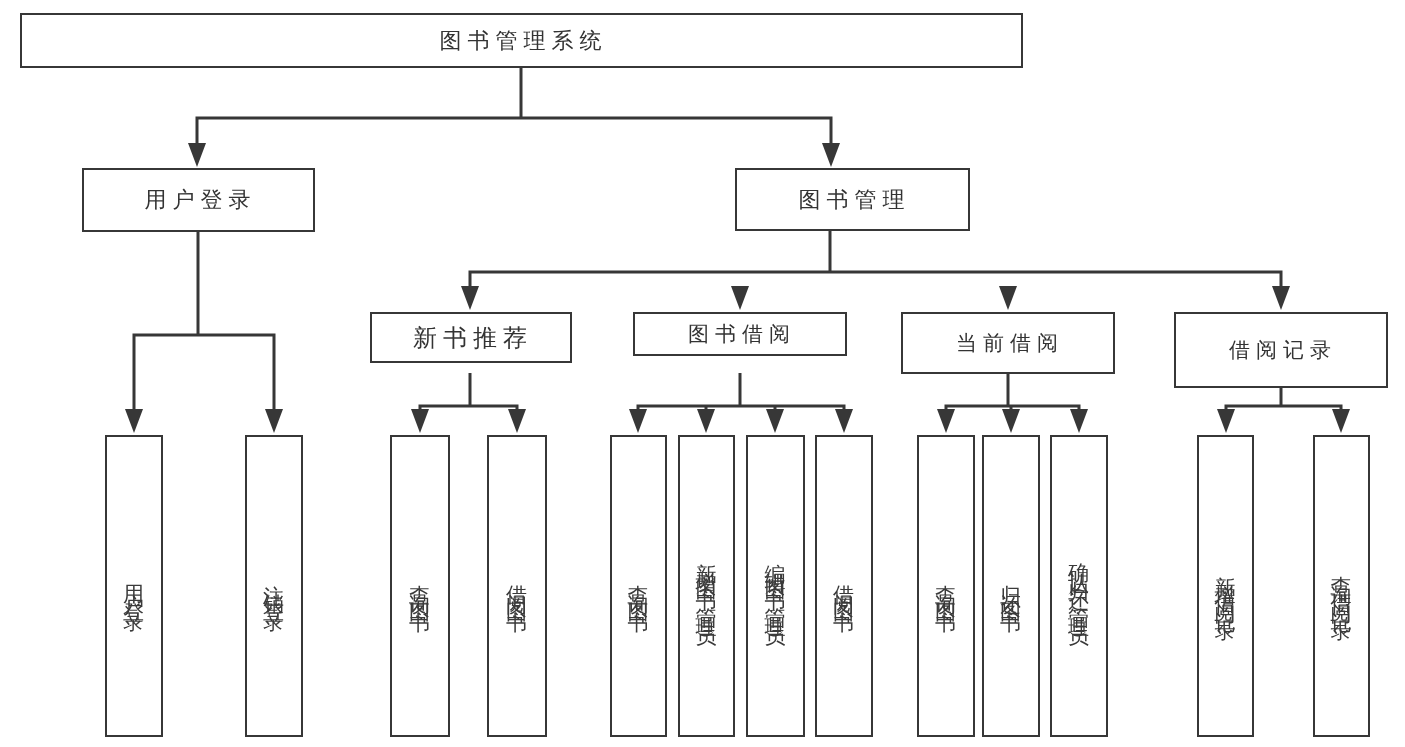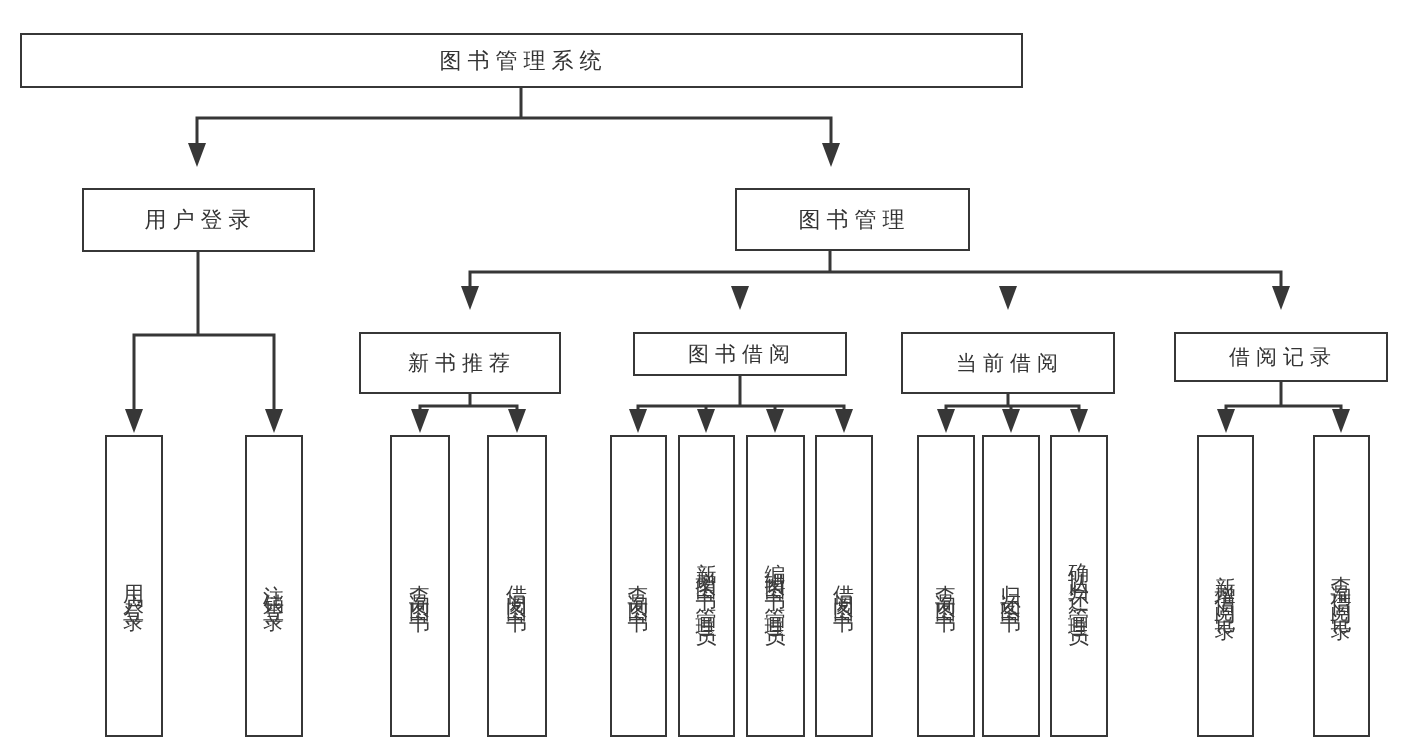--- a/index.html
+++ b/index.html
@@ -29,21 +29,20 @@
     display: flex;
     align-items: center;
     justify-content: center;
     color: #333333;
   }
   .h-node {
     font-size: 22px;
     letter-spacing: 6px;
     padding-left: 4px; 
     white-space: nowrap;
-    margin-top: 20px;
   }
   .leaf {
     top: 435px;
     height: 302px;
   }
   .leaf span {
     writing-mode: vertical-rl;
     text-orientation: mixed;
     font-size: 21px;
     letter-spacing: 9px;
@@ -122,24 +121,24 @@
       <polygon points="1217,409 1235,409 1226,433"></polygon>
       <polygon points="1332,409 1350,409 1341,433"></polygon>
     </g>
   </svg>
 
   <div class="node h-node" style="left:20px; top:13px; width:1003px; height:55px;">图书管理系统</div>
 
   <div class="node h-node" style="left:82px; top:168px; width:233px; height:64px;">用户登录</div>
   <div class="node h-node" style="left:735px; top:168px; width:235px; height:63px;">图书管理</div>
 
-  <div class="node h-node" style="left:359px; top:312px; width:202px; height:62px; font-size:21px;">新书推荐</div>
+  <div class="node h-node" style="left:370px; top:312px; width:202px; height:51px; font-size:24px;">新书推荐</div>
   <div class="node h-node" style="left:633px; top:312px; width:214px; height:44px; font-size:21px;">图书借阅</div>
   <div class="node h-node" style="left:901px; top:312px; width:214px; height:62px; font-size:21px;">当前借阅</div>
-  <div class="node h-node" style="left:1174px; top:312px; width:214px; height:50px; font-size:21px;">借阅记录</div>
+  <div class="node h-node" style="left:1174px; top:312px; width:214px; height:76px; font-size:21px;">借阅记录</div>
 
   <div class="node leaf" style="left:105px; width:58px;">
     <span>用户登录</span>
   </div>
   <div class="node leaf" style="left:245px; width:58px;">
     <span>注销登录</span>
   </div>
 
   <div class="node leaf" style="left:390px; width:60px;">
     <span>查询图书</span>

